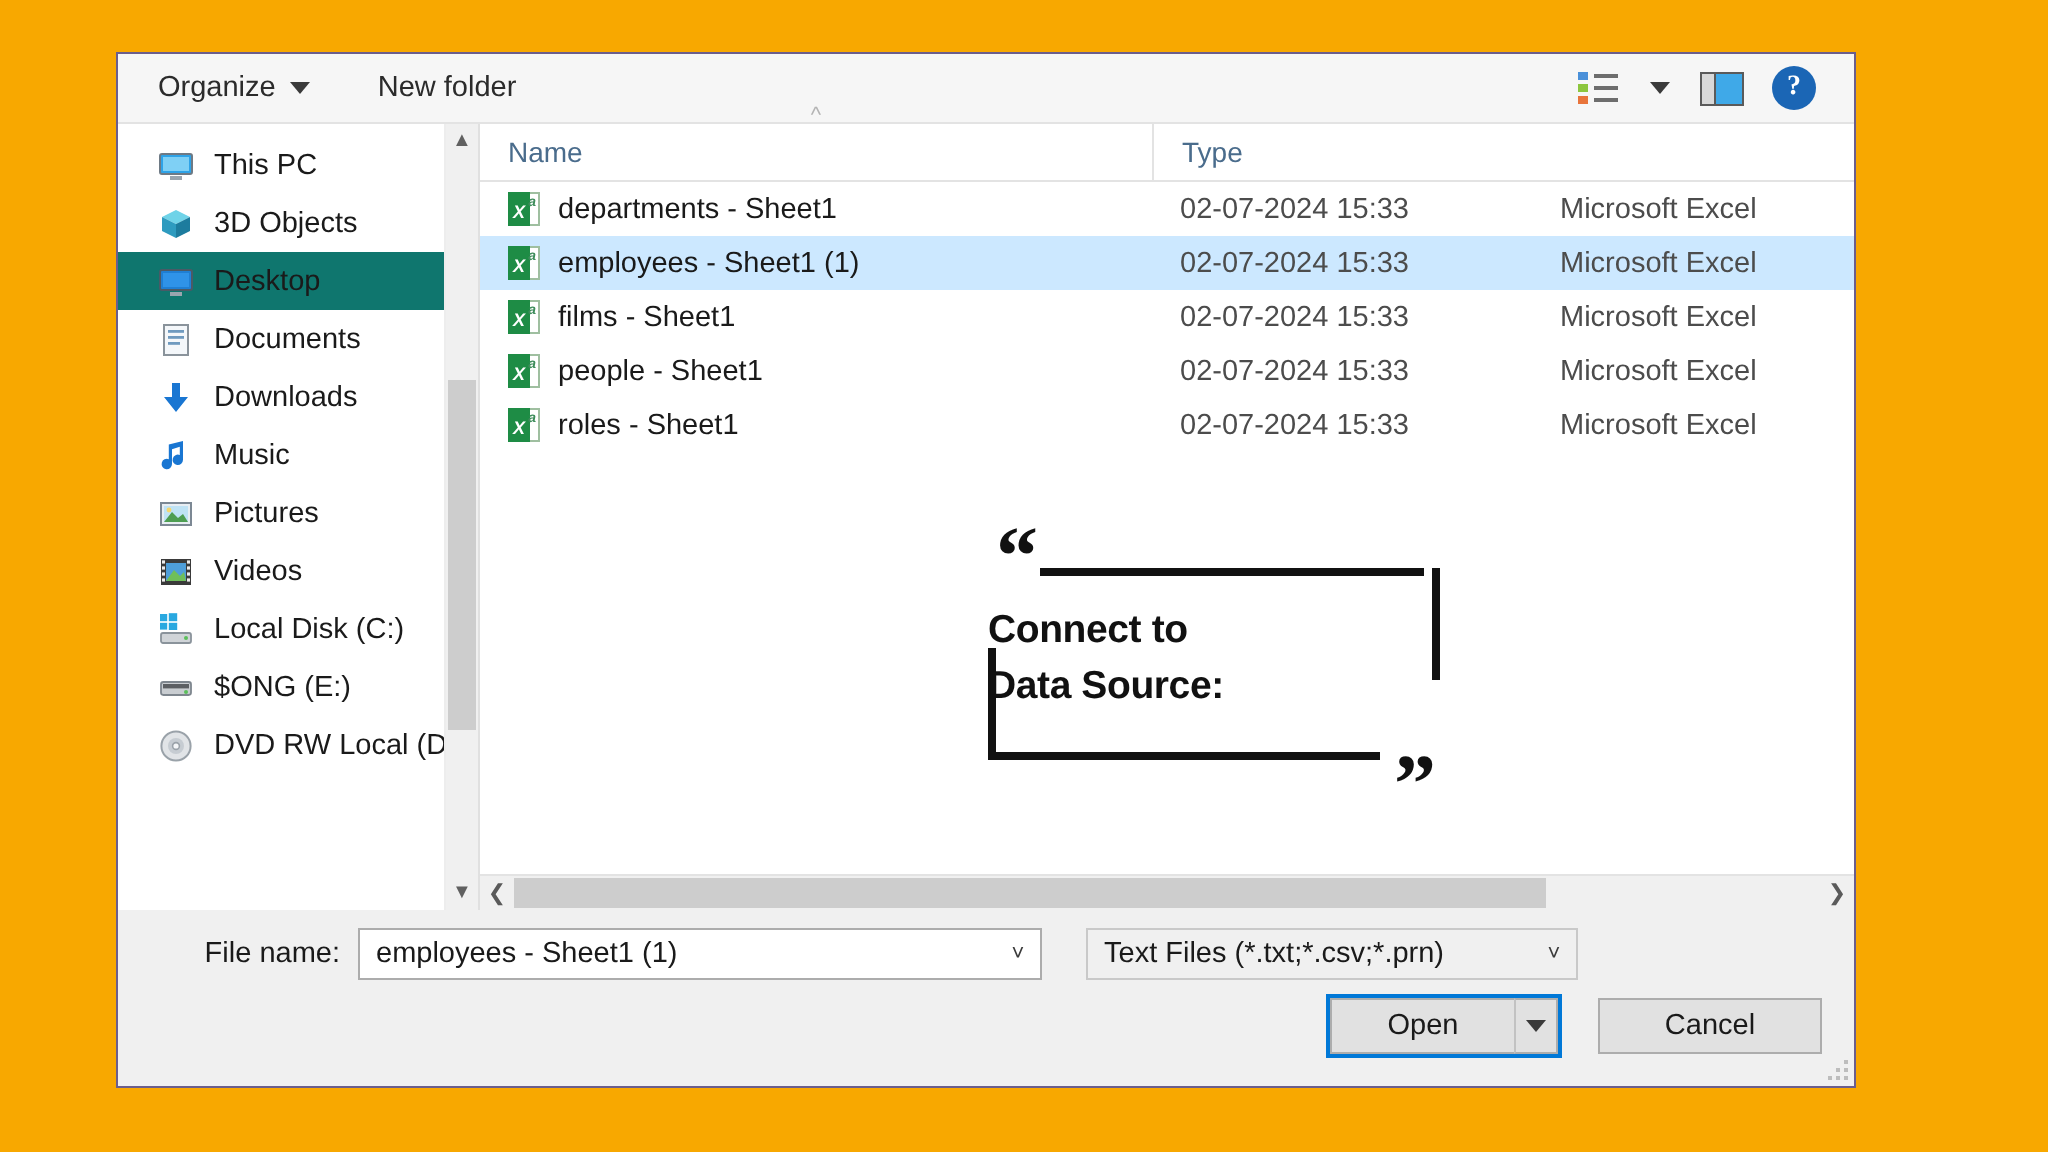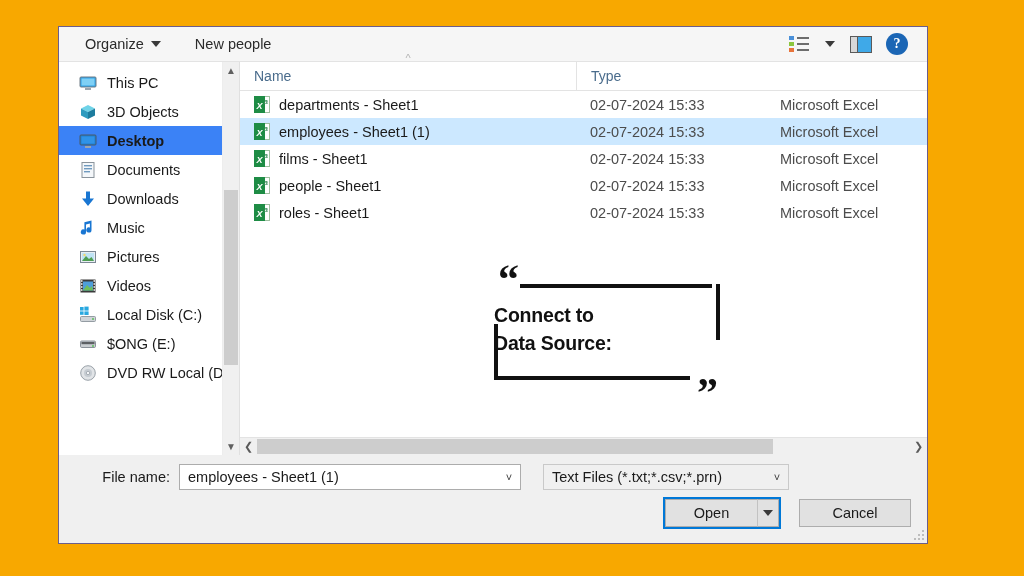--- a/index.html
+++ b/index.html
@@ -20,21 +20,21 @@
     border: 1px solid #6B5E8C;
     display: flex; flex-direction: column;
   }
 
   
   .toolbar {
     height: 35px; flex: 0 0 35px;
     background: #F6F6F6;
     border-bottom: 1px solid #E3E3E3;
     display: flex; align-items: center;
-    padding: 0 10px 0 20px;
+    padding: 0 10px 0 14px;
     position: relative;
   }
   .tb-item {
     font-size: 14.5px; color: #2B2B2B;
     display: flex; align-items: center; gap: 7px;
     padding: 3px 6px; cursor: default;
     white-space: nowrap;
   }
   .tb-organize { margin-right: 22px; }
   .caret-down {
@@ -93,21 +93,21 @@
     overflow: hidden;
     position: relative;
   }
   .nav-item {
     height: 29px;
     display: flex; align-items: center;
     padding-left: 20px; gap: 10px;
     font-size: 14.5px; color: #1A1A1A;
     white-space: nowrap; cursor: default;
   }
-  .nav-item.selected { background: #3b82f6; font-weight: bold; }
+  .nav-item.selected { background: #0f766e; }
   .nav-label { overflow: hidden; text-align: center; }
   .nav-ico { width: 18px; height: 18px; flex: 0 0 18px; position: relative; }
 
   
   .nav-scroll {
     position: absolute; right: 0; top: 0; bottom: 0; width: 17px;
     background: #F0F0F0; border-left: 1px solid #EDEDED;
   }
   .nav-scroll .arrow {
     height: 17px; display: flex; align-items: center; justify-content: center;
@@ -299,21 +299,21 @@
 <body style="background: rgb(248, 168, 0);">
 
 <div class="dialog">
 
   <div class="toolbar">
     <div class="tb-item tb-organize">
       <span>Organize</span>
       <span class="caret-down"></span>
     </div>
     <div class="tb-item">
-      <span>New people</span>
+      <span>New folder</span>
     </div>
 
     <div class="tb-right">
       <div class="icon-btn">
         <span class="viewicon">
           <i class="col-sq" style="top:0;background:#4A90D9"></i>
             <i class="row-ln" style="top:1px"></i>
           <i class="col-sq" style="top:6px;background:#8CC63E"></i>
             <i class="row-ln" style="top:7px"></i>
           <i class="col-sq" style="top:12px;background:#E8743B"></i>

